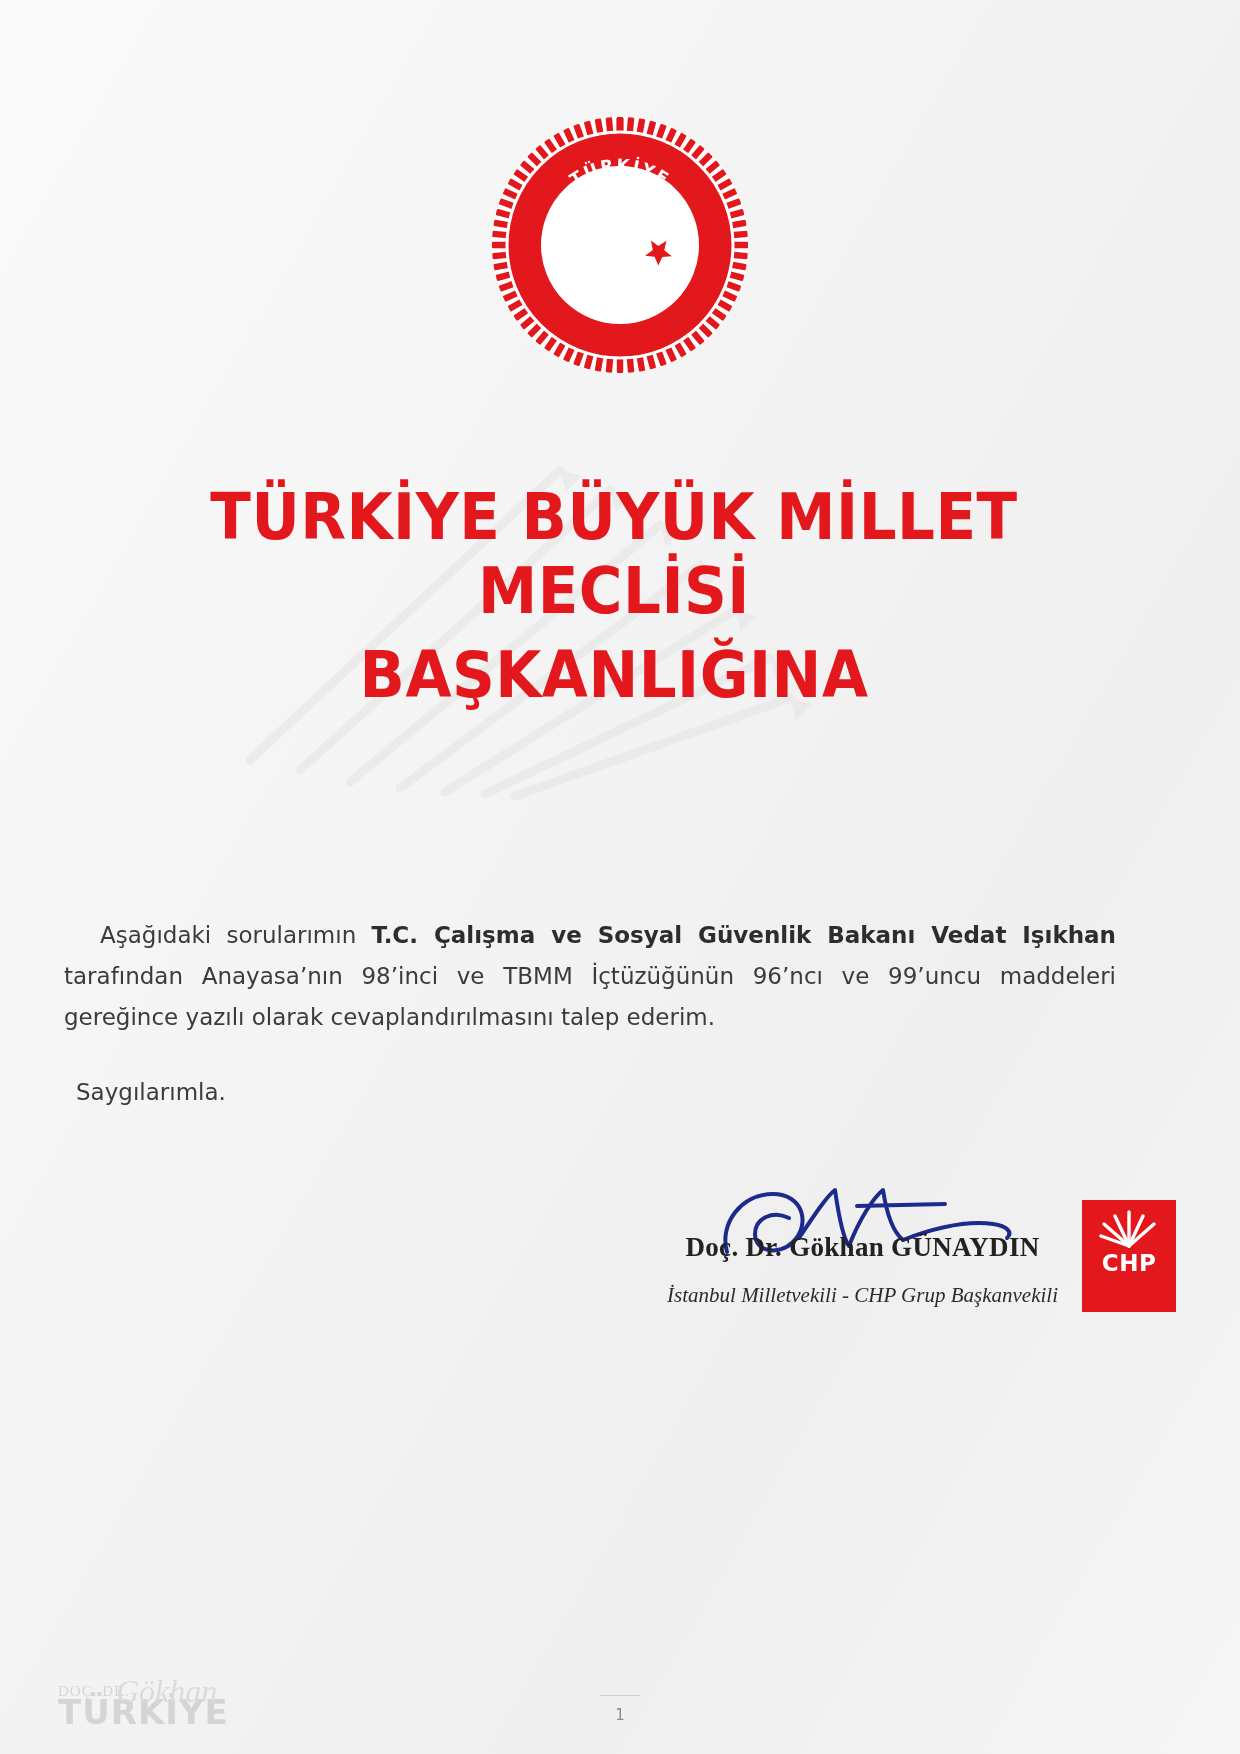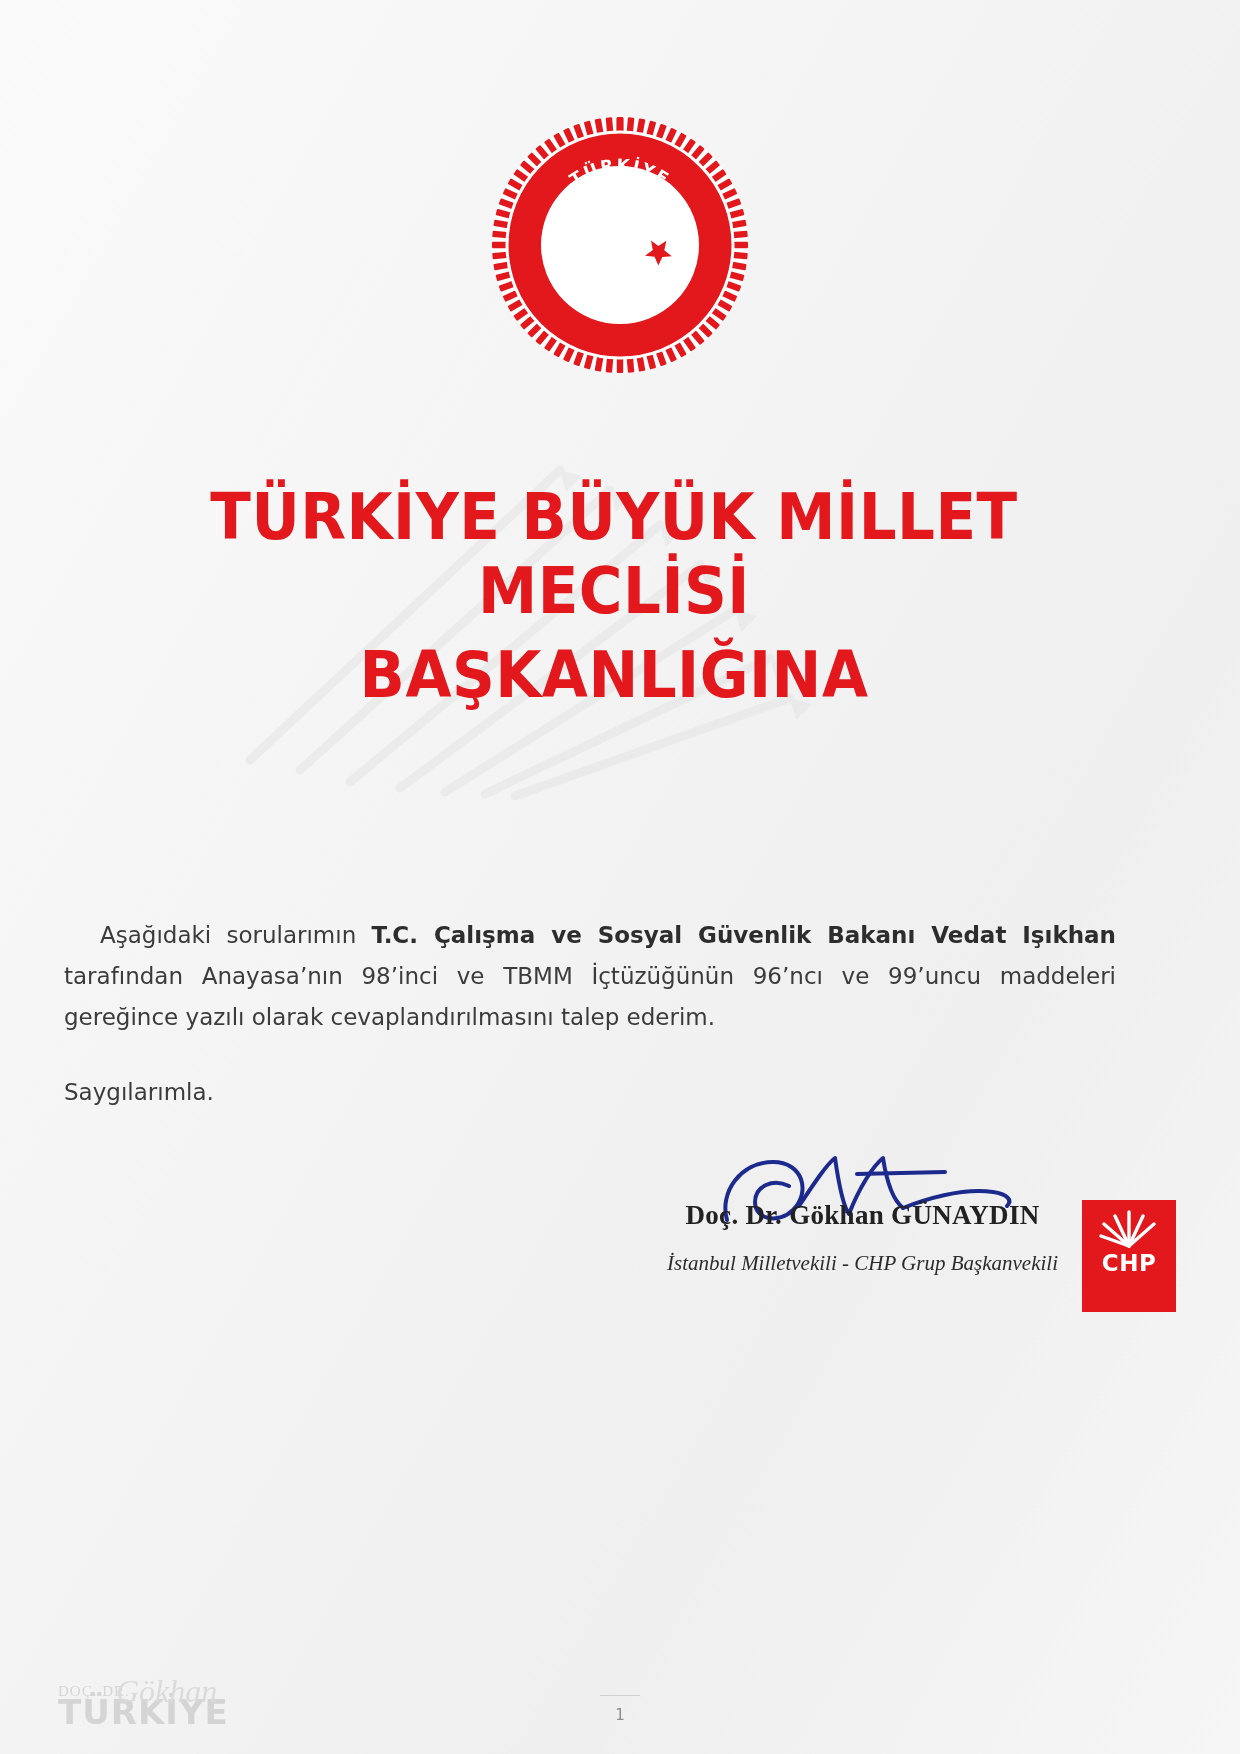--- a/index.html
+++ b/index.html
@@ -78,31 +78,32 @@
   #paragraph-1 {
     text-align: justify;
     text-indent: 36px;
     margin: 0;
   }
   #paragraph-1 .strong {
     font-weight: 700;
     color: #2d2d2d;
   }
   #paragraph-2 {
-    margin: 34px 0 0 0;
+    margin: 34px 0 0 12px;
     text-align: left;
   }
 
   
   #signature-area {
     position: absolute;
     right: 64px;
     top: 1200px;
     width: 640px;
     display: flex;
+    align-items: flex-end;
     justify-content: flex-end;
     gap: 24px;
   }
   #signer-col {
     text-align: center;
     position: relative;
     padding-bottom: 4px;
   }
   #signature-svg-wrap {
     position: absolute;

